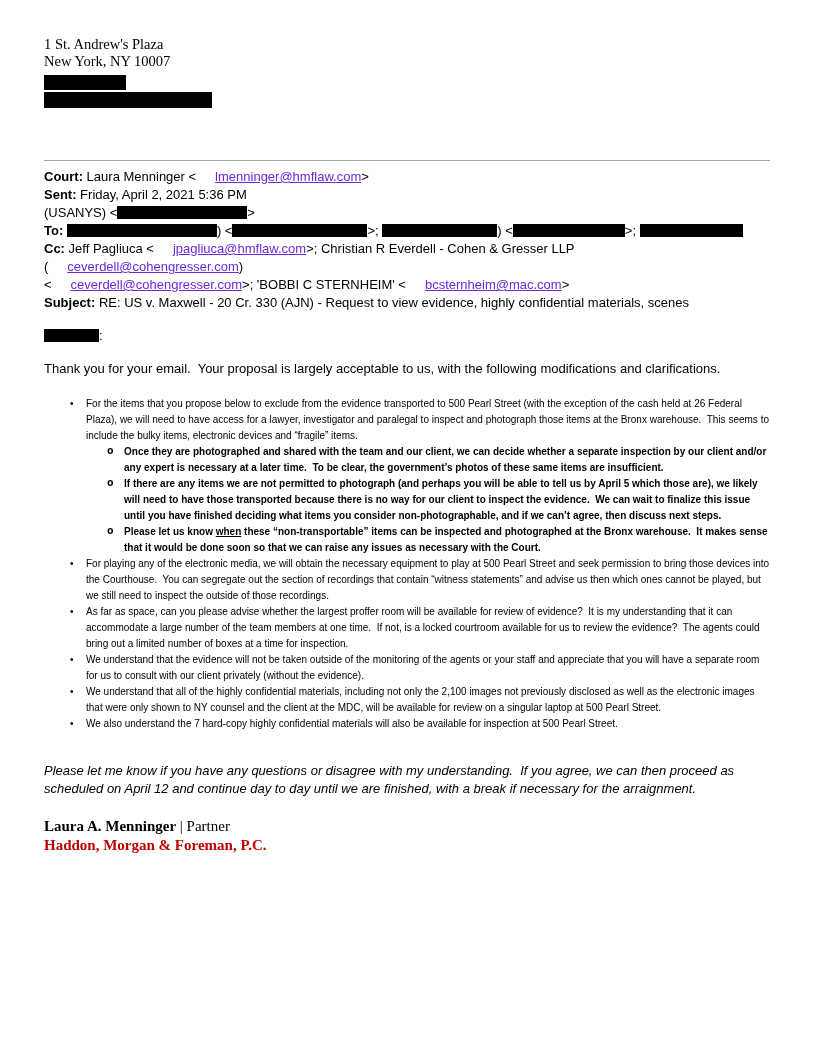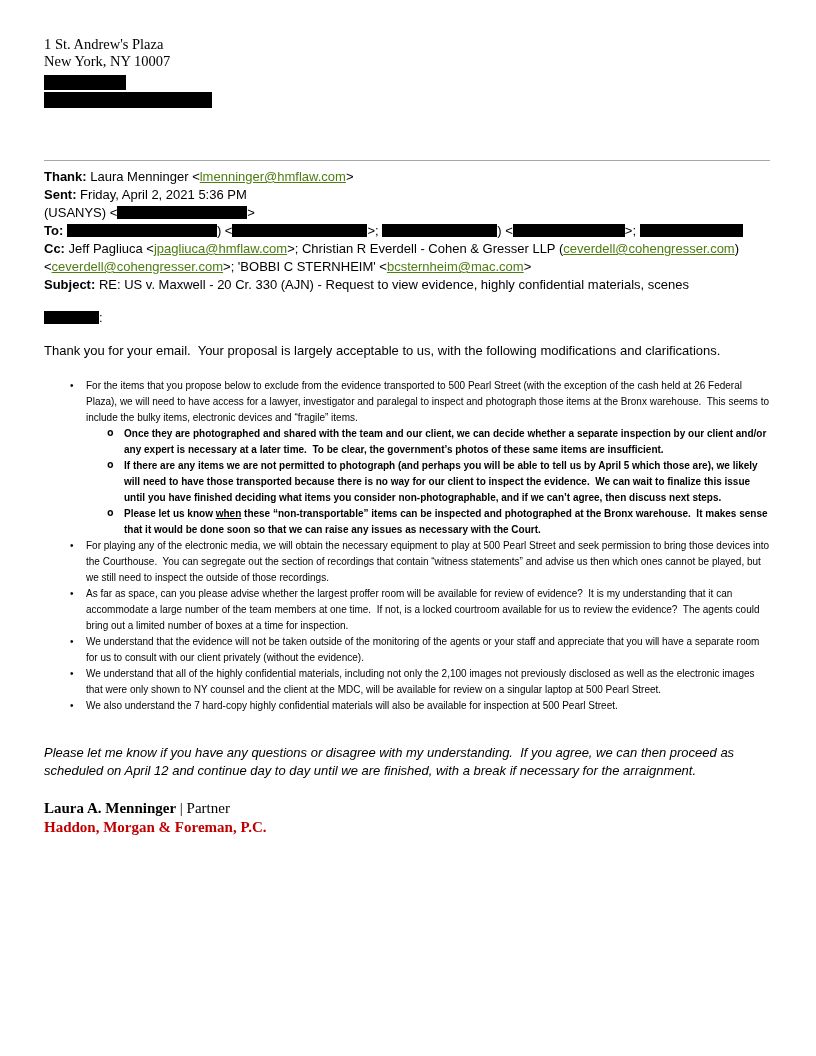--- a/index.html
+++ b/index.html
@@ -20,21 +20,21 @@
   .rw55{width:55px} .rw82{width:82px} .rw103{width:103px} .rw112{width:112px}
   .rw115{width:115px} .rw130{width:130px} .rw135{width:135px} .rw150{width:150px} .rw168{width:168px}
   .rh15{height:15px} .rh16{height:16px}
   .lh-bars .block + .block { margin-top: 2px; }
 
   .divider { border: none; border-top: 1px solid #a6a6a6; margin: 52px 0 7px 0; }
 
   
   .hdr div.hline { font-size: 13px; line-height: 18px; }
   .lbl { font-weight: bold; }
-  .link { color: #4d7c0f; text-decoration: underline; cursor: pointer; }
+  .link { color: #6d28d9; text-decoration: underline; cursor: pointer; margin-left: 19px; }
 
   
   .greet { margin-top: 15px; font-size: 13px; line-height: 18px; }
   .para { margin-top: 15px; font-size: 13px; line-height: 18px; }
   ul.bullets { list-style: none; margin: 18px 0 0 0; }
   ul.bullets li { position: relative; font-size: 10px; line-height: 16px; }
   li.l1 { padding-left: 42px; }
   li.l1::before { content: "\2022"; position: absolute; left: 26px; top: 0; }
   li.l2 { padding-left: 80px; font-weight: bold; }
   li.l2::before { content: "o"; position: absolute; left: 63px; top: -1px; font-family: "DejaVu Sans Mono", monospace; font-size: 11px; }
@@ -56,21 +56,21 @@
     <div class="lh-line">New York, NY 10007</div>
     <div class="lh-bars">
       <span class="redact block rw82 rh15"></span>
       <span class="redact block rw168 rh16"></span>
     </div>
   </div>
 
   <hr class="divider">
 
   <div class="hdr">
-    <div class="hline"><b class="lbl t">Thank:</b><span class="t"> Laura Menninger &lt;</span><a class="link t">lmenninger@hmflaw.com</a><span class="t">&gt;</span></div>
+    <div class="hline"><b class="lbl t">Court:</b><span class="t"> Laura Menninger &lt;</span><a class="link t">lmenninger@hmflaw.com</a><span class="t">&gt;</span></div>
     <div class="hline"><b class="lbl t">Sent:</b><span class="t"> Friday, April 2, 2021 5:36 PM</span></div>
     <div class="hline"><span class="t">(USANYS) &lt;</span><span class="redact rw130"></span><span class="t">&gt;</span></div>
     <div class="hline"><b class="lbl t">To:</b><span class="t"> </span><span class="redact rw150"></span><span class="t">) &lt;</span><span class="redact rw135"></span><span class="t">&gt;; </span><span class="redact rw115"></span><span class="t">) &lt;</span><span class="redact rw112"></span><span class="t">&gt;; </span><span class="redact rw103"></span></div>
     <div class="hline"><b class="lbl t">Cc:</b><span class="t"> Jeff Pagliuca &lt;</span><a class="link t">jpagliuca@hmflaw.com</a><span class="t">&gt;; Christian R Everdell - Cohen &amp; Gresser LLP (</span><a class="link t">ceverdell@cohengresser.com</a><span class="t">)</span></div>
     <div class="hline"><span class="t">&lt;</span><a class="link t">ceverdell@cohengresser.com</a><span class="t">&gt;; 'BOBBI C STERNHEIM' &lt;</span><a class="link t">bcsternheim@mac.com</a><span class="t">&gt;</span></div>
     <div class="hline"><b class="lbl t">Subject:</b><span class="t"> RE: US v. Maxwell - 20 Cr. 330 (AJN) - Request to view evidence, highly confidential materials, scenes</span></div>
   </div>
 
   <div class="greet"><span class="redact rw55"></span><span class="t">:</span></div>
 

